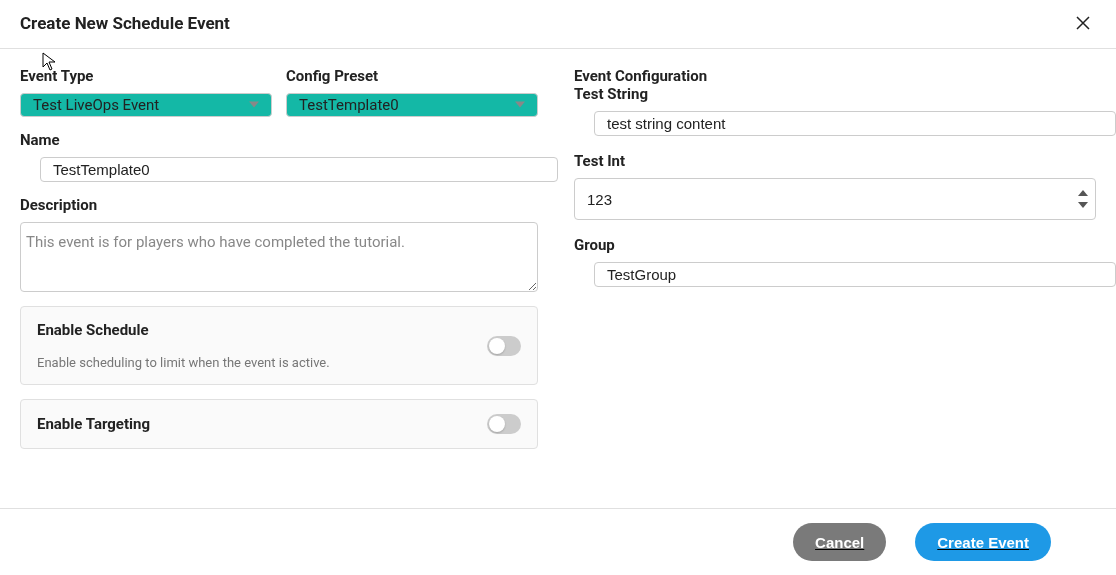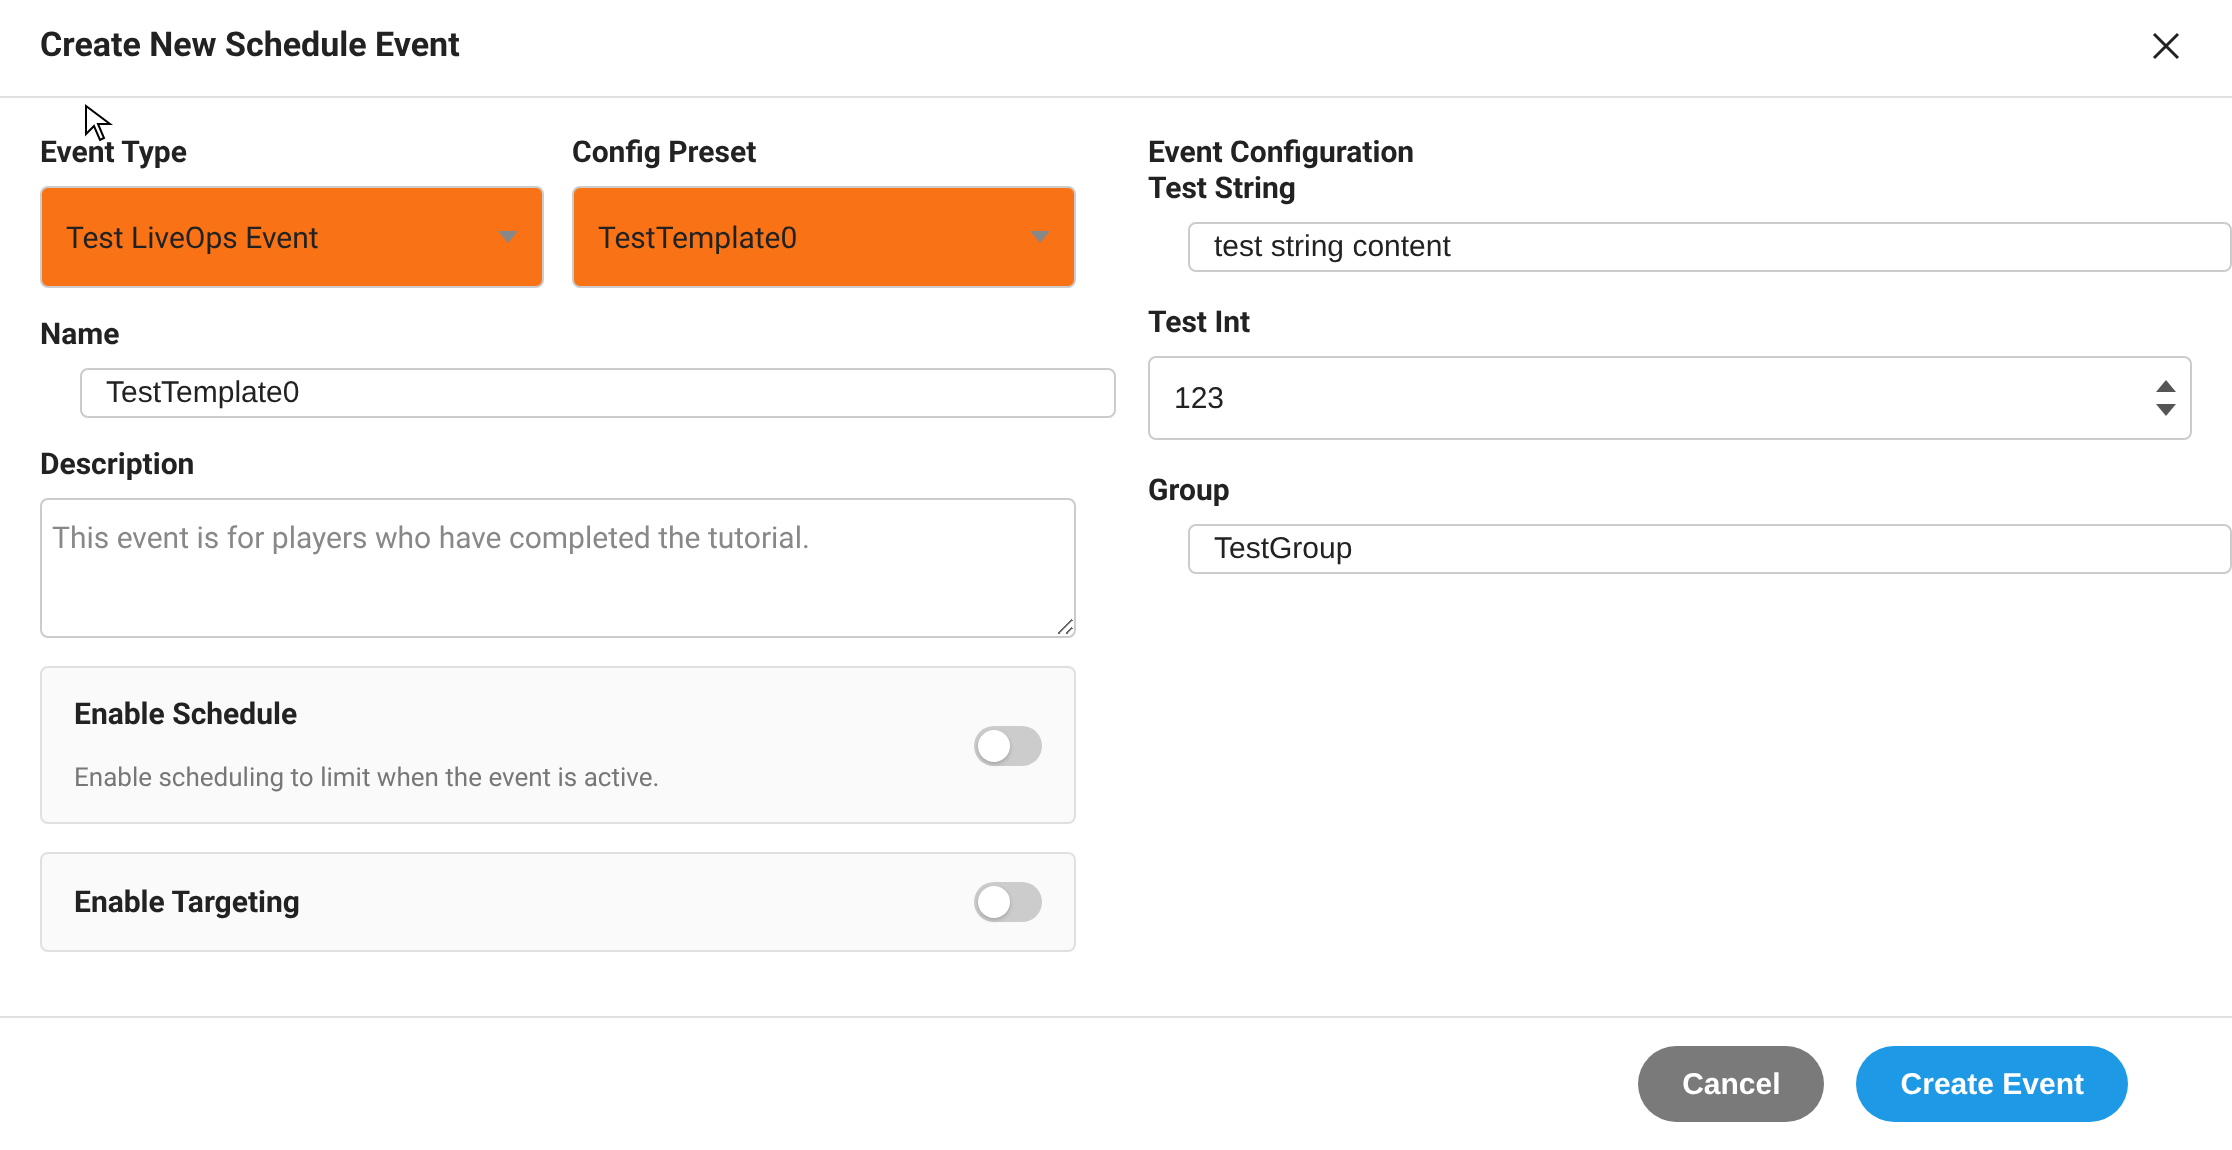--- a/index.html
+++ b/index.html
@@ -75,27 +75,27 @@
       flex: 1;
       display: flex;
       flex-direction: column;
     }
     .select-wrapper {
       position: relative;
       width: 100%;
     }
     .select-display {
       width: 100%;
-      height: 51px;
+      height: 24px;
       border: 1px solid #ccc;
       border-radius: 4px;
       padding: 0 34px 0 12px;
       font-size: 15px;
       color: #222;
-      background: #f97316;
+      background: #14b8a6;
       display: flex;
       align-items: center;
       cursor: pointer;
     }
     .select-caret {
       position: absolute;
       right: 12px;
       top: 50%;
       transform: translateY(-50%);
       pointer-events: none;
@@ -223,23 +223,24 @@
     }
     .footer {
       position: absolute;
       bottom: 0;
       left: 0;
       right: 0;
       border-top: 1px solid #e0e0e0;
       padding: 14px 20px;
       display: flex;
       justify-content: flex-end;
-      gap: 16px;
+      gap: 29px;
       align-items: flex-end;
       background: #fff;
+      text-decoration: underline;
     }
     .btn {
       height: 38px;
       padding: 0 22px;
       border-radius: 19px;
       border: none;
       font-size: 15px;
       font-weight: 600;
       cursor: pointer;
     }

